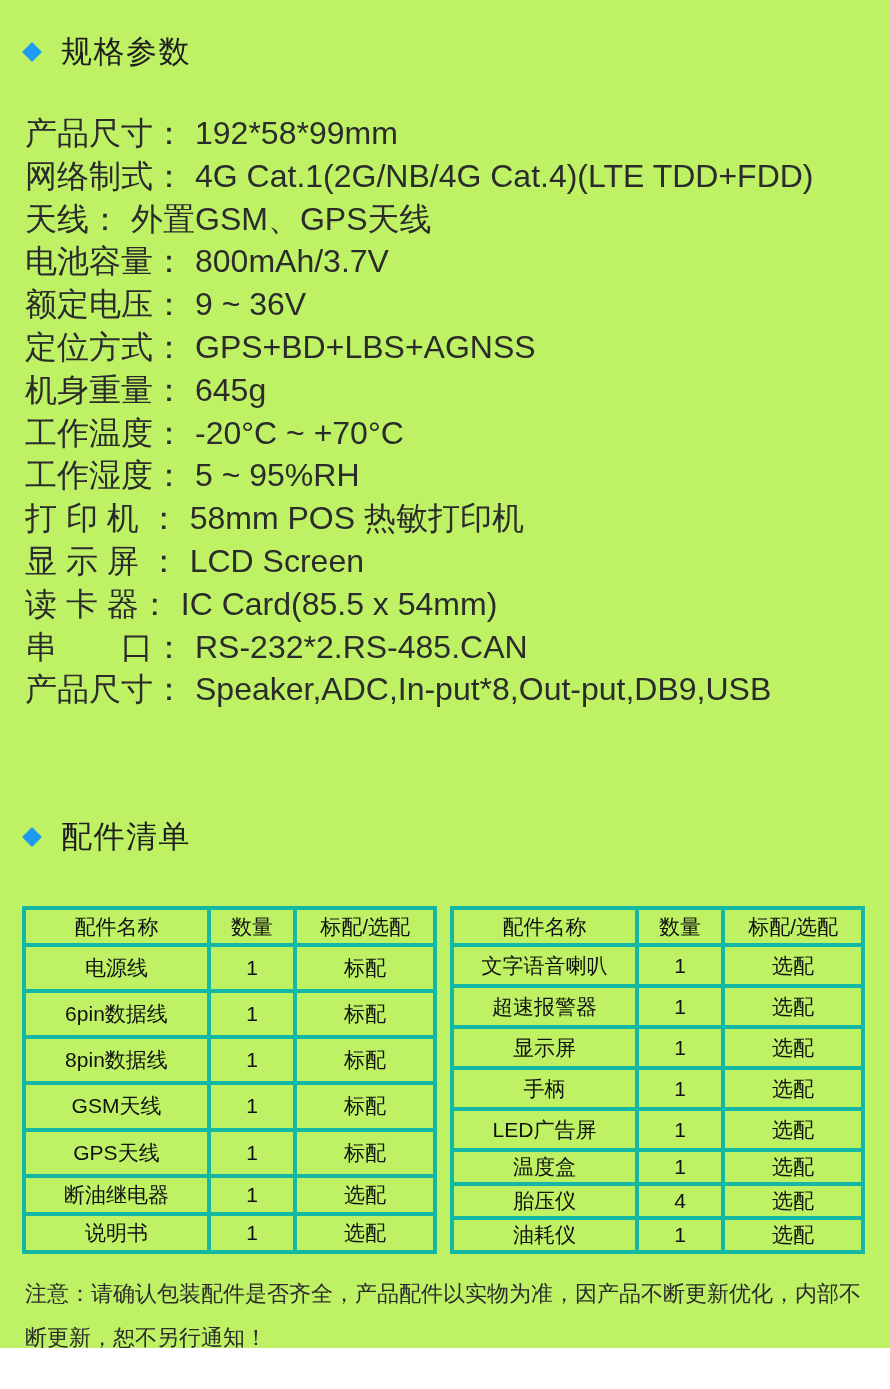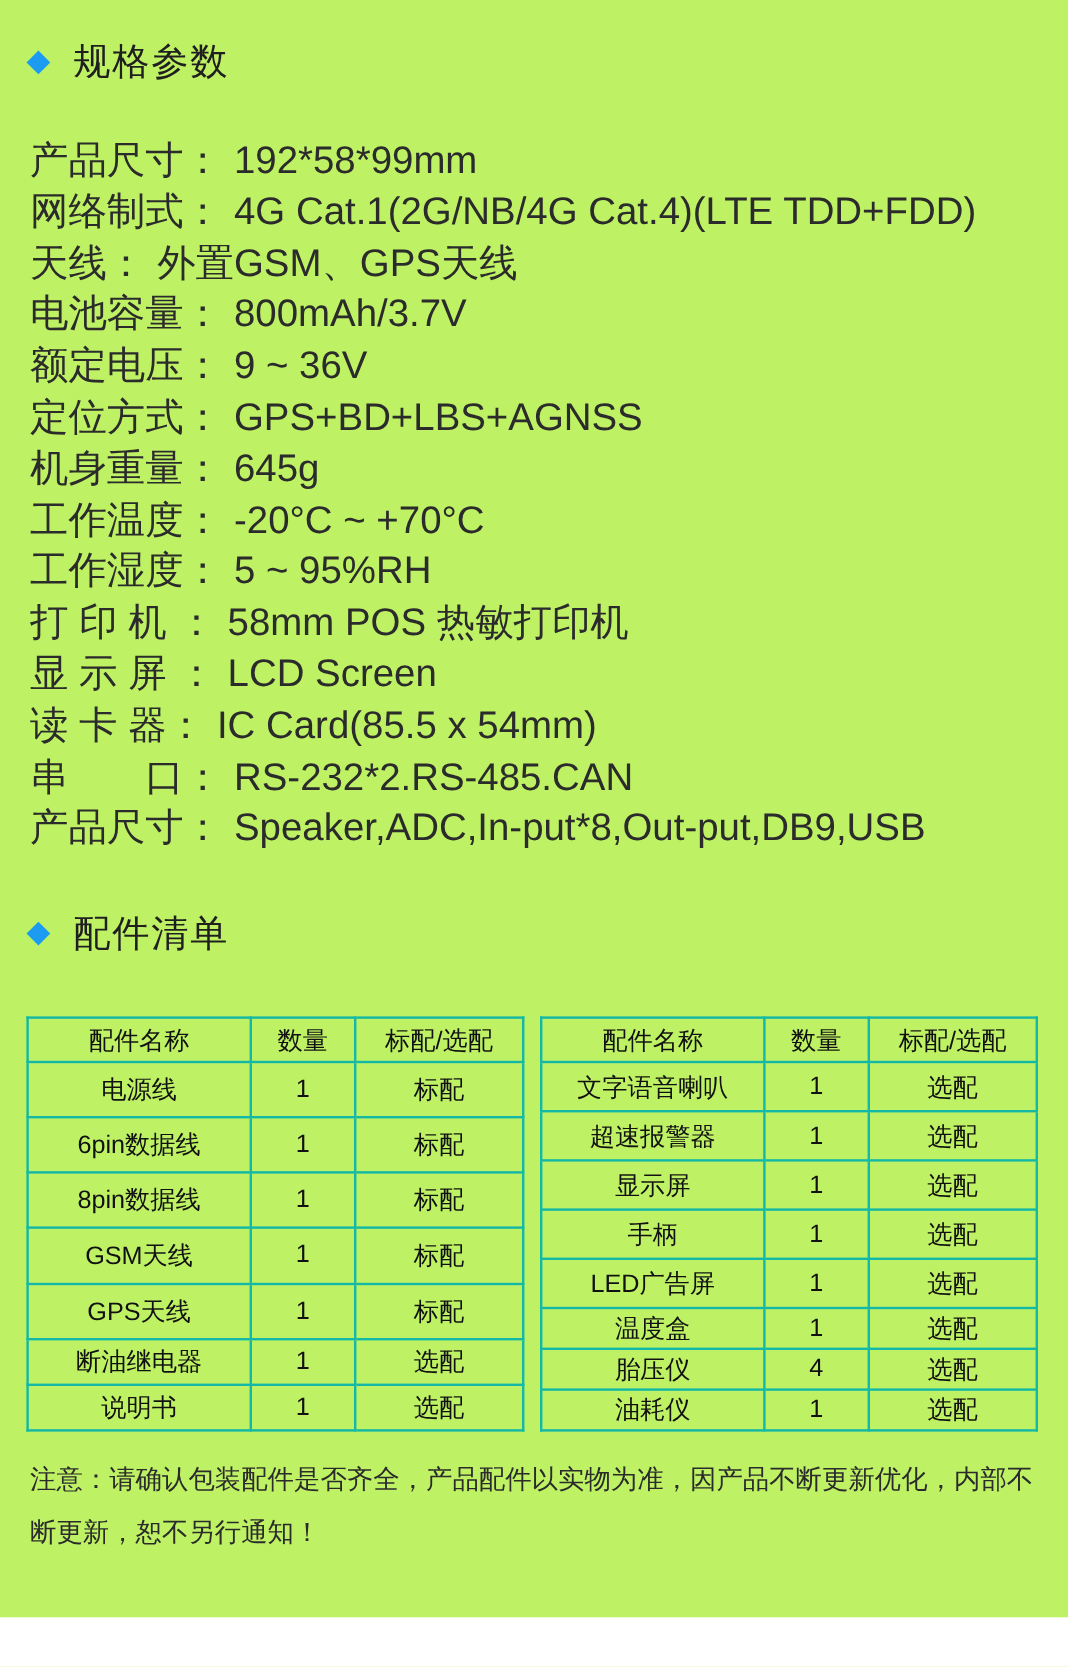--- a/index.html
+++ b/index.html
@@ -14,21 +14,21 @@
     color: #2e2e2e;
   }
   
   .section-header {
     display: flex;
     align-items: center;
     gap: 22px;
     padding-left: 25px;
   }
   .section-header.first { padding-top: 33px; }
-  .section-header.second { margin-top: 48px; }
+  .section-header.second { margin-top: 107px; }
   .diamond {
     width: 14px;
     height: 14px;
     background: var(--accent, #1b9cf0);
     transform: rotate(45deg);
     flex: 0 0 auto;
   }
   .section-title {
     margin: 0;
     font-size: 31px;
@@ -51,21 +51,21 @@
     display: flex;
     gap: 13px;
     margin: 50px 0 0 22px;
   }
   table.acc-table {
     border-collapse: collapse;
     table-layout: fixed;
     width: 415px;
   }
   .acc-table th, .acc-table td {
-    border: 2px solid #14b8a6;
+    border: 4px solid #14b8a6;
     text-align: center;
     vertical-align: middle;
     font-size: 21px;
     font-weight: 400;
     color: #111111;
     padding: 0;
     overflow: hidden;
   }
   .acc-table col.c1 { width: 45%; }
   .acc-table col.c2 { width: 21%; }

